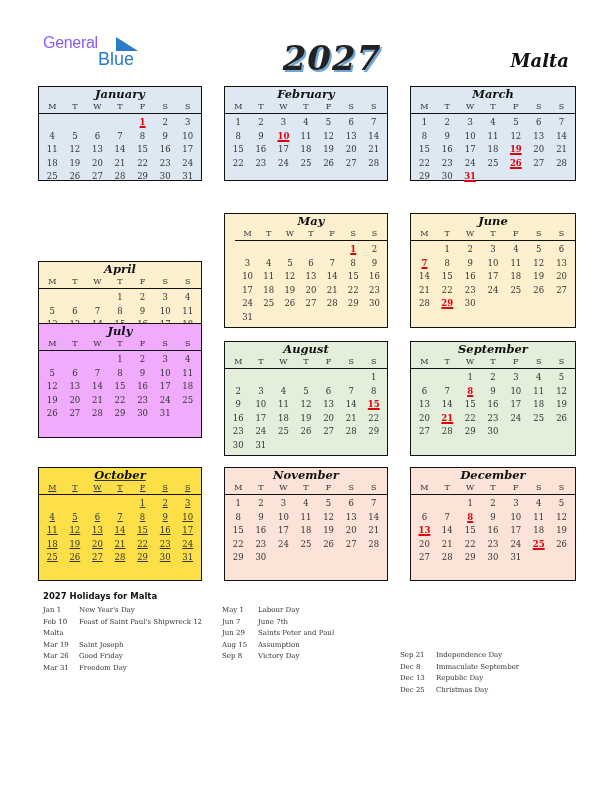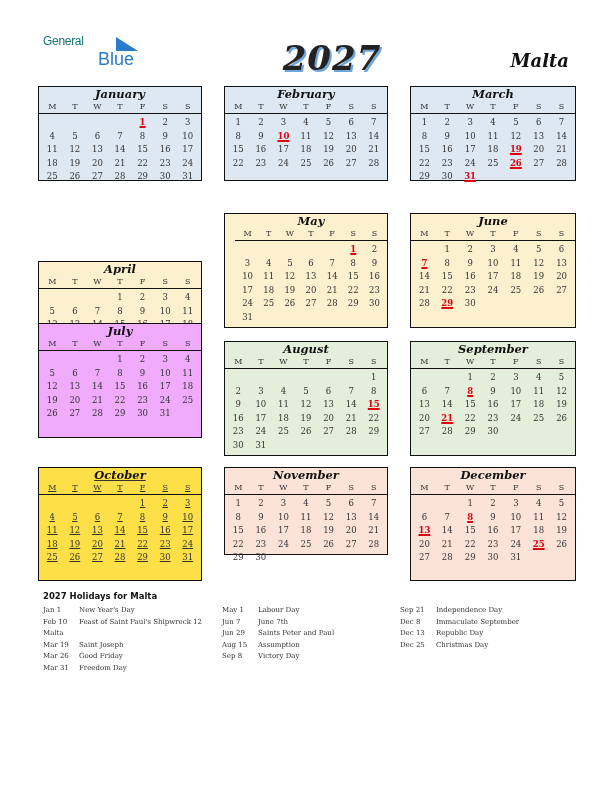--- a/index.html
+++ b/index.html
@@ -1,18 +1,18 @@
 <!DOCTYPE html>
 <html><head>
 <meta charset="utf-8">
 <style>
   html, body { margin:0; padding:0; background:#ffffff; }
   body { width:612px; height:792px; position:relative; overflow:hidden; font-family:"DejaVu Serif", serif; color:#333; }
   .logo { position:absolute; left:43px; top:34px; width:100px; height:36px; }
-  .logo .g { position:absolute; left:0; top:0; font-family:"Liberation Sans", sans-serif; font-size:12px; color:#0f766e; letter-spacing:-0.3px; }
+  .logo .g { position:absolute; left:0; top:0; font-family:"Liberation Sans", sans-serif; font-size:16px; color:#8b5cf6; letter-spacing:-0.3px; }
   .logo .b { position:absolute; left:55px; top:15px; font-family:"Liberation Sans", sans-serif; font-size:18px; color:#2a7bc8; }
   .logo .tri { position:absolute; left:73px; top:3px; width:0; height:0; border-left:22px solid #2a7bc8; border-top:14px solid transparent; }
   .year { position:absolute; left:0; width:612px; top:38px; text-align:center; font-family:"DejaVu Serif", serif; font-weight:bold; font-style:italic; font-size:34px; color:#222; text-shadow:2px 2px 0 #6fa5d8; letter-spacing:1px;margin-left:26px; }
   .country { position:absolute; right:43px; top:50px; font-family:"DejaVu Serif", serif; font-weight:bold; font-style:italic; font-size:18px; color:#111; }
 
   .month { position:absolute; width:162px; border:1.5px solid #111; box-sizing:border-box; }
   .mtitle { text-align:center; font-weight:bold; font-style:italic; font-size:11.5px; color:#111; height:14px; line-height:15px; }
   .dow { display:grid; grid-template-columns:repeat(7, 1fr); font-size:8px; color:#333; height:12px; line-height:12px; text-align:center; border-bottom:1.5px solid #111; padding:0 2px; }
   .days { display:grid; grid-template-columns:repeat(7, 1fr); font-size:8.5px; color:#333; text-align:center; padding:1px 2px 0 2px; }
   .days span { height:13.6px; line-height:14px; }
@@ -501,21 +501,21 @@
         <span class="">24</span>
         <span class="">25</span>
         <span class="">26</span>
         <span class="">27</span>
         <span class="">28</span>
         <span class="">29</span>
         <span class="">30</span>
         <span class="">31</span>
       </div>
     </div>
-    <div class="month" style="left: 224px; top: 467px; height: 88px; width: 164px; background: rgb(251, 227, 216);">
+    <div class="month" style="left: 224px; top: 467px; height: 114px; width: 164px; background: rgb(251, 227, 216);">
       <div class="mtitle">November</div>
       <div class="dow">
         <span>M</span>
         <span>T</span>
         <span>W</span>
         <span>T</span>
         <span>F</span>
         <span>S</span>
         <span>S</span>
       </div>
@@ -612,20 +612,20 @@
         <div class="hrow"><span class="hdate">Mar 26</span><span>Good Friday</span></div>
         <div class="hrow"><span class="hdate">Mar 31</span><span>Freedom Day</span></div>
       </div>
       <div class="hcol" style="left: 179px;">
         <div class="hrow"><span class="hdate">May 1</span><span>Labour Day</span></div>
         <div class="hrow"><span class="hdate">Jun 7</span><span>June 7th</span></div>
         <div class="hrow"><span class="hdate">Jun 29</span><span>Saints Peter and Paul</span></div>
         <div class="hrow"><span class="hdate">Aug 15</span><span>Assumption</span></div>
         <div class="hrow"><span class="hdate">Sep 8</span><span>Victory Day</span></div>
       </div>
-      <div class="hcol" style="left: 357px;">
+      <div class="hcol" style="left: 357px; margin-top: 45px;">
         <div class="hrow"><span class="hdate">Sep 21</span><span>Independence Day</span></div>
         <div class="hrow"><span class="hdate">Dec 8</span><span>Immaculate September</span></div>
         <div class="hrow"><span class="hdate">Dec 13</span><span>Republic Day</span></div>
         <div class="hrow"><span class="hdate">Dec 25</span><span>Christmas Day</span></div>
       </div>
     </div>
 </div>
 
 </body></html>

